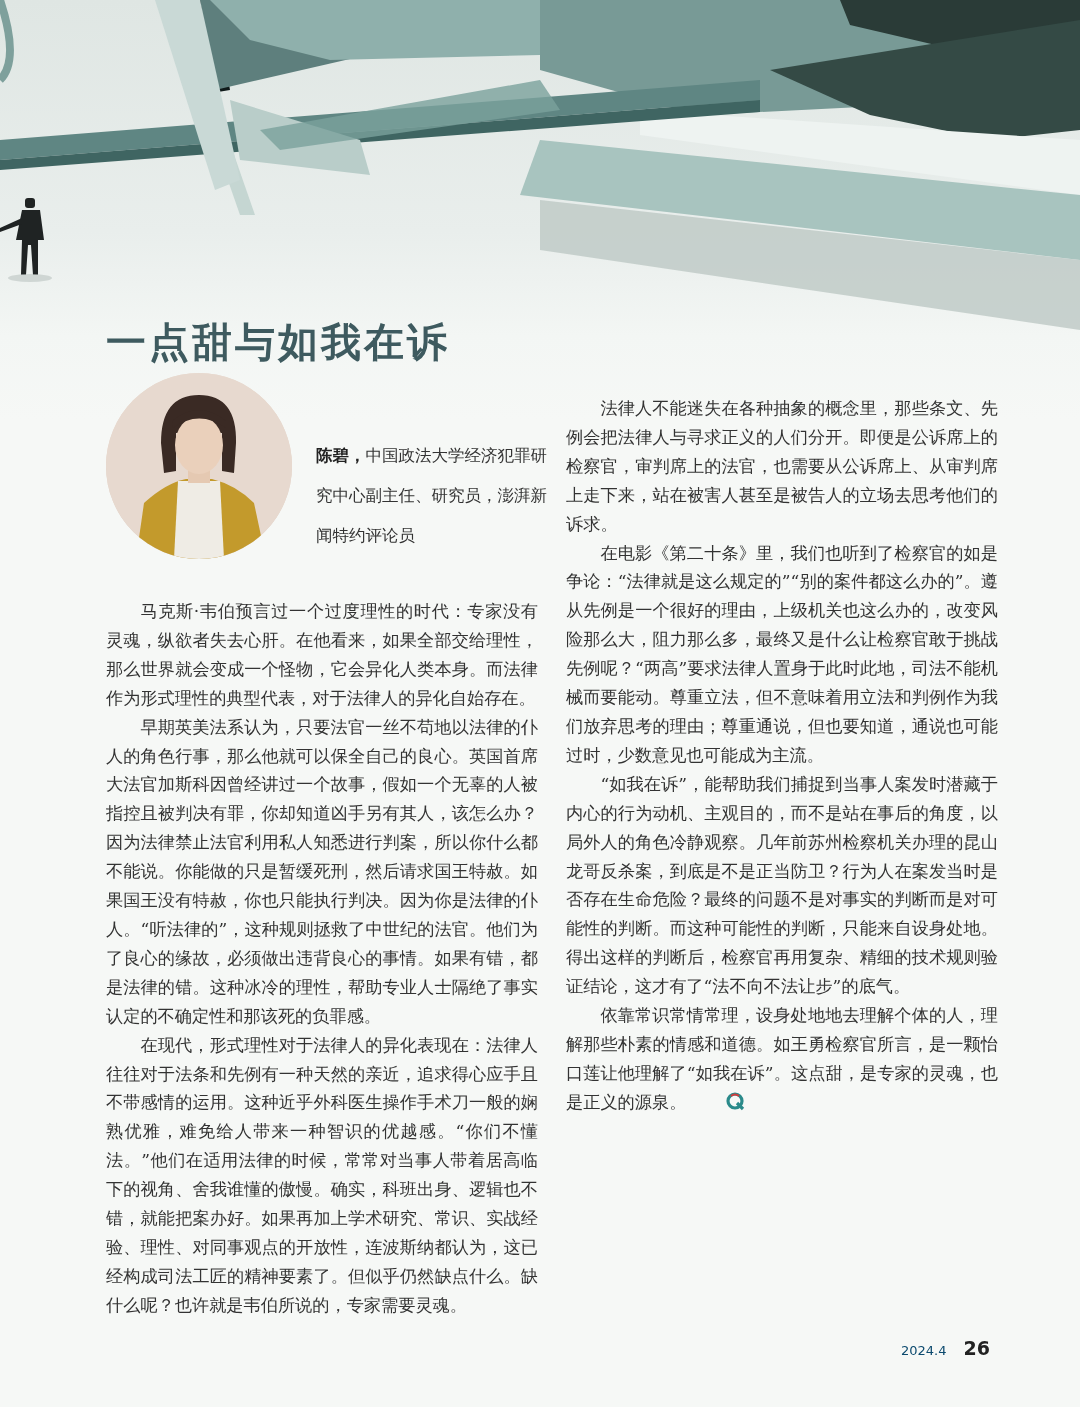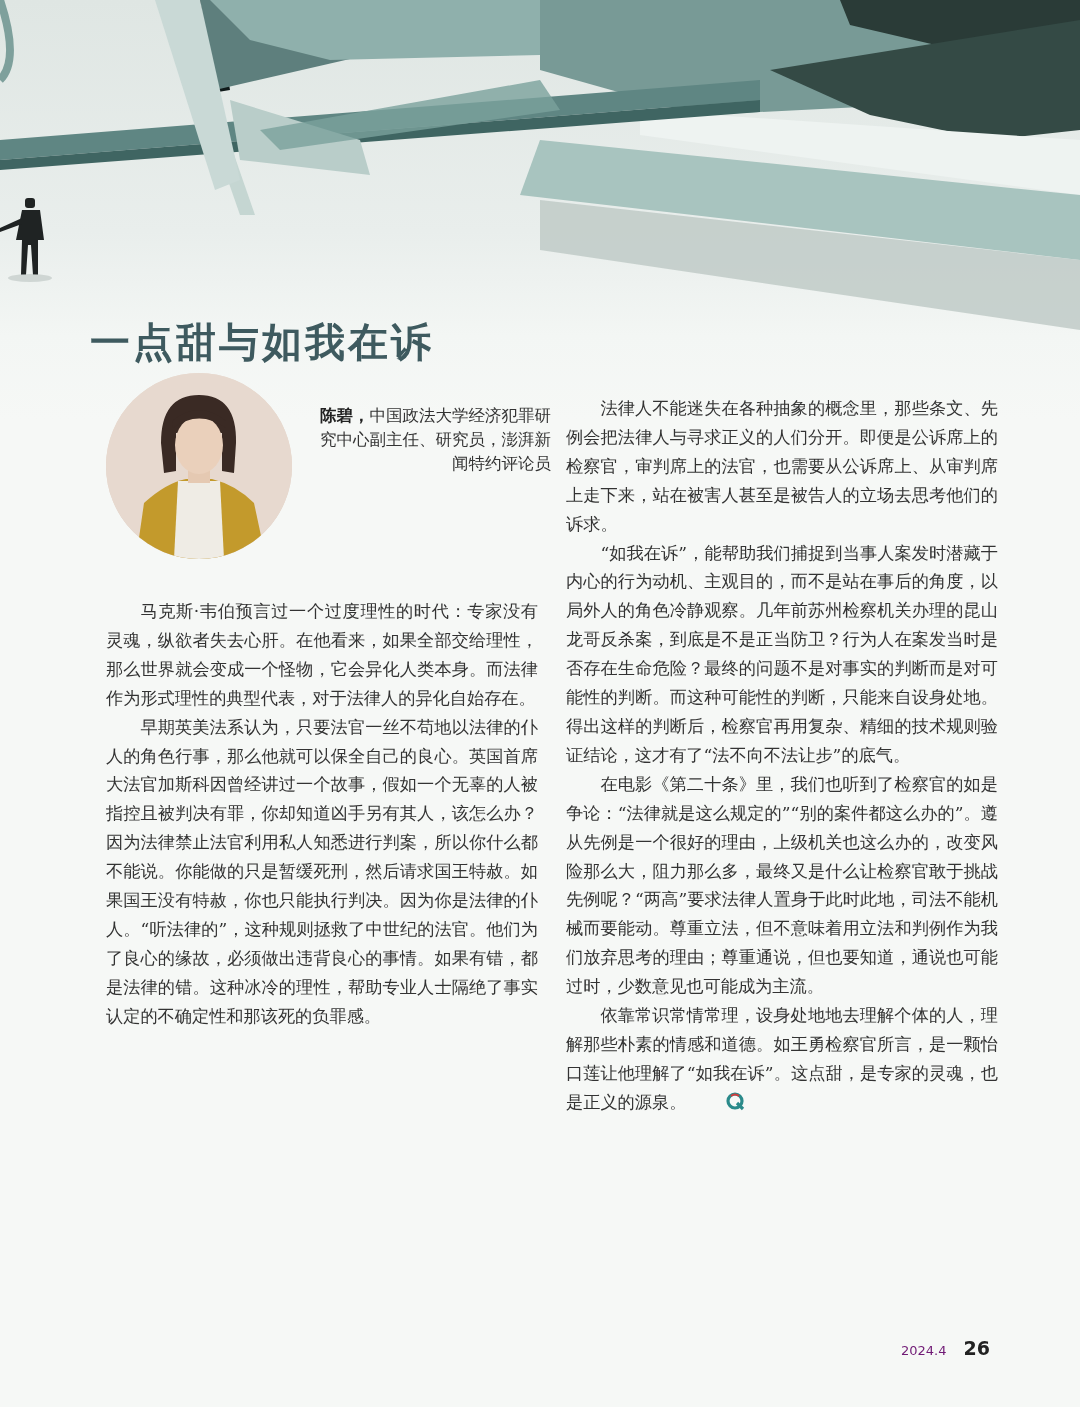--- a/index.html
+++ b/index.html
@@ -8,51 +8,51 @@
     background:#f6f8f6;
     font-family:"DejaVu Serif","Liberation Serif",serif;
     color:#2a2a2a;
   }
   .hero {
     position:absolute; left:0; top:0; width:1080px; height:420px; overflow:hidden;
     background:linear-gradient(180deg,#dfe6e3 0%,#e9eeec 55%,#f3f6f4 80%,#f6f8f6 100%);
   }
   .hero svg { position:absolute; left:0; top:0; }
   .title {
-    position:absolute; left:90px; top:288px;
+    position:absolute; left:106px; top:288px;
     font-family:"DejaVu Serif","Liberation Serif",serif;
     font-weight:bold; font-size:40px; letter-spacing:3px;
     color:#3e5a5f;
   }
   .avatar {
     position:absolute; left:106px; top:373px; width:186px; height:186px;
     border-radius:50%; overflow:hidden;
     background:radial-gradient(circle at 50% 30%,#efe3da 0%,#e4d4c8 60%,#d8c6b8 100%);
   }
   .author {
-    position:absolute; left:316px; top:404px; width:235px;
+    position:absolute; left:316px; top:436px; width:235px;
     font-family:"DejaVu Sans","Liberation Sans",sans-serif;
-    font-size:16.5px; line-height:24px; color:#333;text-align:right;
+    font-size:16.5px; line-height:40px; color:#333;
   }
   .author b { font-weight:bold; color:#222; }
   .col {
     position:absolute; width:432px;
     font-size:17.2px; line-height:28.9px; text-align:justify; color:#333;
   }
   .col p { margin:0; text-indent:2em; }
   .col-left { left:106px; top:590px;margin-top:7px; }
   .col-right { left:566px; top:394px; }
   .end-mark {
     display:inline-block; width:20px; height:20px; vertical-align:-3px; margin-left:4px;
   }
   .footer {
     position:absolute; right:90px; top:1337px;
     font-family:"DejaVu Sans","Liberation Sans",sans-serif; color:#444;
   }
-  .footer .date { font-size:13px; color:#701a75; margin-right:12px; }
+  .footer .date { font-size:13px; color:#0c4a6e; margin-right:12px; }
   .footer .page { font-size:19px; font-weight:bold; color:#222; }
 </style>
 </head>
 <body>
 
 <div class="hero">
   <svg width="1080" height="420" viewBox="0 0 1080 420">
 
     <polygon points="160,0 215,0 230,90 200,95" fill="#0f1a1a"></polygon>
     <polygon points="200,0 520,0 520,20 215,90" fill="#5e7f7d"></polygon>
@@ -107,26 +107,27 @@
   </svg>
 </div>
 
 <div class="author">
   <b>陈碧</b><b>，</b><span>中国政法大学经济犯罪研究中心副主任、研究员，澎湃新闻特约评论员</span>
 </div>
 
 <div class="col col-left">
   <p>马克斯·韦伯预言过一个过度理性的时代：专家没有灵魂，纵欲者失去心肝。在他看来，如果全部交给理性，那么世界就会变成一个怪物，它会异化人类本身。而法律作为形式理性的典型代表，对于法律人的异化自始存在。</p>
   <p>早期英美法系认为，只要法官一丝不苟地以法律的仆人的角色行事，那么他就可以保全自己的良心。英国首席大法官加斯科因曾经讲过一个故事，假如一个无辜的人被指控且被判决有罪，你却知道凶手另有其人，该怎么办？因为法律禁止法官利用私人知悉进行判案，所以你什么都不能说。你能做的只是暂缓死刑，然后请求国王特赦。如果国王没有特赦，你也只能执行判决。因为你是法律的仆人。“听法律的”，这种规则拯救了中世纪的法官。他们为了良心的缘故，必须做出违背良心的事情。如果有错，都是法律的错。这种冰冷的理性，帮助专业人士隔绝了事实认定的不确定性和那该死的负罪感。</p>
+  <p>在现代，形式理性对于法律人的异化表现在：法律人往往对于法条和先例有一种天然的亲近，追求得心应手且不带感情的运用。这种近乎外科医生操作手术刀一般的娴熟优雅，难免给人带来一种智识的优越感。“你们不懂法。”他们在适用法律的时候，常常对当事人带着居高临下的视角、舍我谁懂的傲慢。确实，科班出身、逻辑也不错，就能把案办好。如果再加上学术研究、常识、实战经验、理性、对同事观点的开放性，连波斯纳都认为，这已经构成司法工匠的精神要素了。但似乎仍然缺点什么。缺什么呢？也许就是韦伯所说的，专家需要灵魂。</p>
 </div>
 
 <div class="col col-right">
   <p>法律人不能迷失在各种抽象的概念里，那些条文、先例会把法律人与寻求正义的人们分开。即便是公诉席上的检察官，审判席上的法官，也需要从公诉席上、从审判席上走下来，站在被害人甚至是被告人的立场去思考他们的诉求。</p>
+  <p>在电影《第二十条》里，我们也听到了检察官的如是争论：“法律就是这么规定的”“别的案件都这么办的”。遵从先例是一个很好的理由，上级机关也这么办的，改变风险那么大，阻力那么多，最终又是什么让检察官敢于挑战先例呢？“两高”要求法律人置身于此时此地，司法不能机械而要能动。尊重立法，但不意味着用立法和判例作为我们放弃思考的理由；尊重通说，但也要知道，通说也可能过时，少数意见也可能成为主流。</p>
   <p>“如我在诉”，能帮助我们捕捉到当事人案发时潜藏于内心的行为动机、主观目的，而不是站在事后的角度，以局外人的角色冷静观察。几年前苏州检察机关办理的昆山龙哥反杀案，到底是不是正当防卫？行为人在案发当时是否存在生命危险？最终的问题不是对事实的判断而是对可能性的判断。而这种可能性的判断，只能来自设身处地。得出这样的判断后，检察官再用复杂、精细的技术规则验证结论，这才有了“法不向不法让步”的底气。</p>
-  <p>在电影《第二十条》里，我们也听到了检察官的如是争论：“法律就是这么规定的”“别的案件都这么办的”。遵从先例是一个很好的理由，上级机关也这么办的，改变风险那么大，阻力那么多，最终又是什么让检察官敢于挑战先例呢？“两高”要求法律人置身于此时此地，司法不能机械而要能动。尊重立法，但不意味着用立法和判例作为我们放弃思考的理由；尊重通说，但也要知道，通说也可能过时，少数意见也可能成为主流。</p>
   <p><span>依靠常识常情常理，设身处地地去理解个体的人，理解那些朴素的情感和道德。如王勇检察官所言，是一颗怡口莲让他理解了“如我在诉”。这点甜，是专家的灵魂，也是正义的源泉。</span><span class="end-mark"><svg width="20" height="20" viewBox="0 0 20 20">
           <circle cx="10" cy="10" r="7" fill="none" stroke="#2a8a8a" stroke-width="3.2"></circle>
           <path d="M12,12 L18,18" stroke="#2a8a8a" stroke-width="3.2"></path>
           <path d="M6,5 Q10,2 14,5" stroke="#d23b3b" stroke-width="2" fill="none"></path>
         </svg></span></p>
 </div>
 
 <div class="footer">
   <span class="date">2024.4</span>
   <span class="page">26</span>

